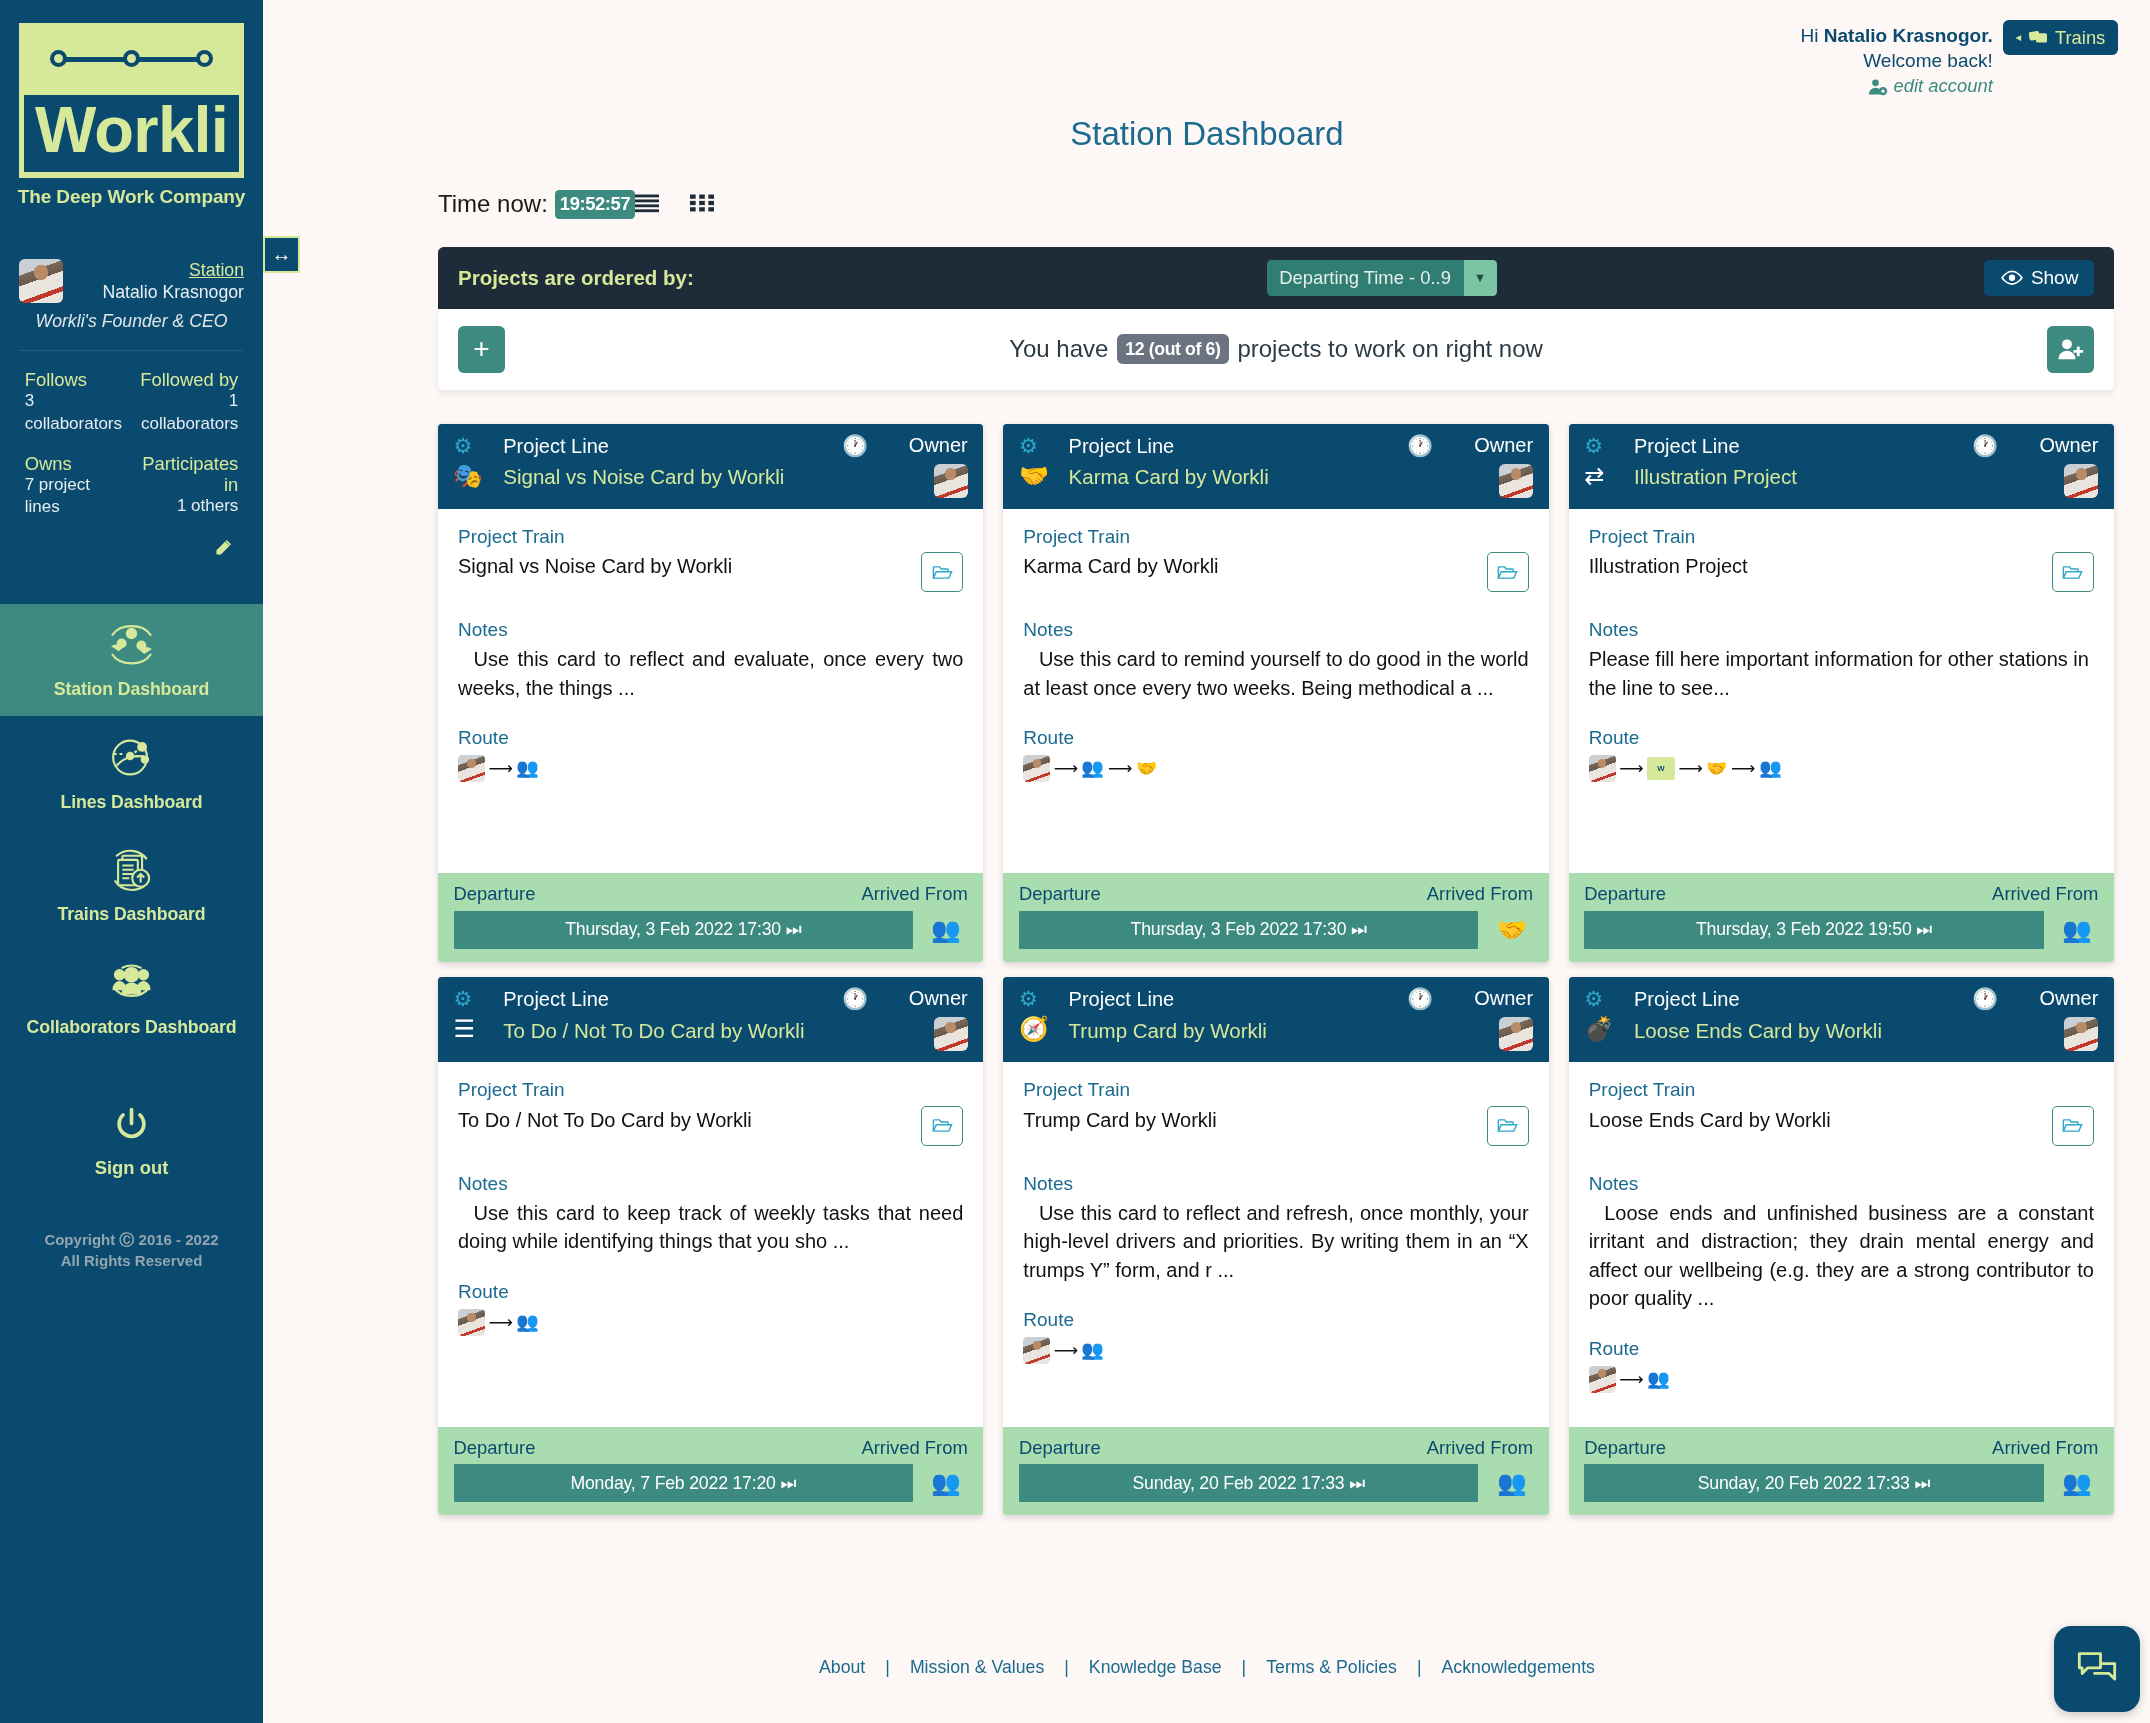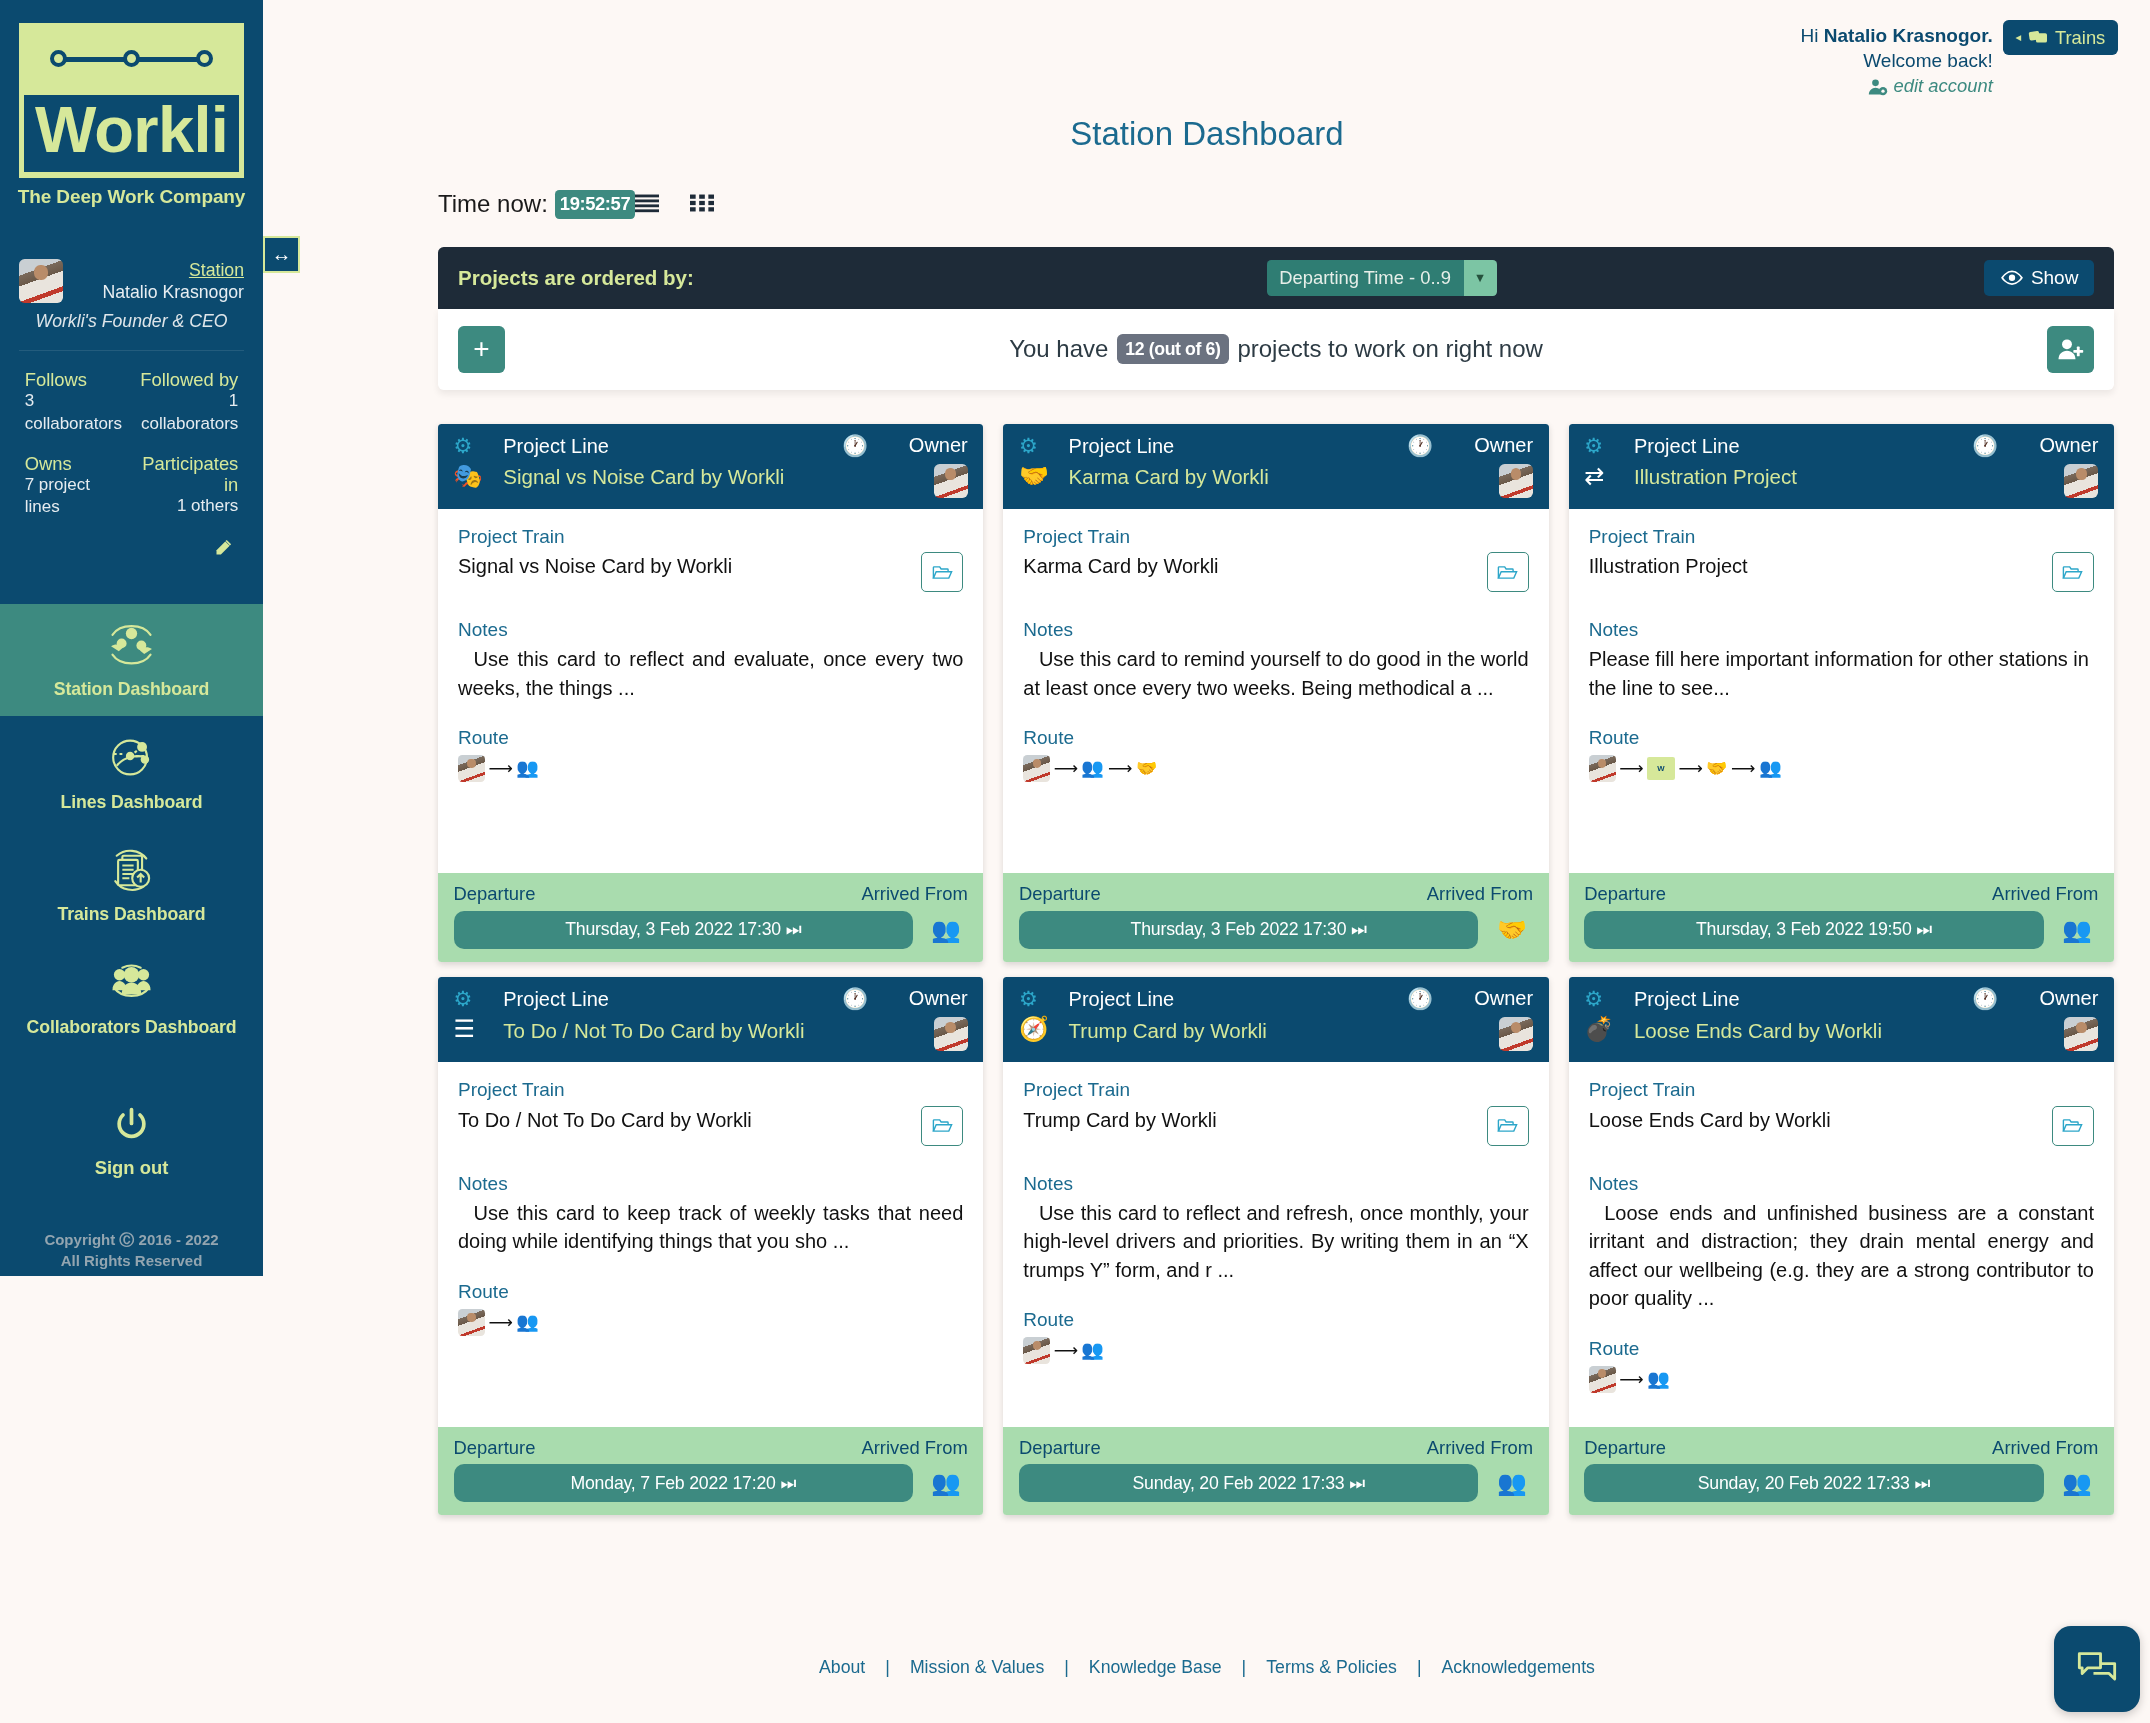--- a/index.html
+++ b/index.html
@@ -6,21 +6,21 @@
   html, body {
     width: 2151px; height: 1723px;
     font-family: "Liberation Sans", sans-serif;
     background: #fdf8f5;
     overflow: hidden;
   }
   body { display: flex; position: relative; }
 
   
   .sidebar {
-    width: 263px; height: 1276px;
+    width: 263px; height: 1723px;
     background: #0b4a6f;
     flex: 0 0 263px;
     position: relative;
     display: flex; flex-direction: column;
     align-items: center;
   }
   .logo-box {
     width: 225px; margin-top: 22.6px;
     border: 2.8px solid #d6e89a;
     background: #d6e89a;
@@ -263,21 +263,21 @@
     display:flex; align-items:center; justify-content:center;
     font-size: 7.8px; color:#0b4a6f; font-weight:700;
   }
 
   .card-foot {
     background: #a9dcae; padding: 10px 15.6px 12.7px;
   }
   .foot-labels { display: flex; justify-content: space-between; font-size: 18.4px; color: #0b4a6f; }
   .foot-row { display: flex; align-items: center; gap: 12.7px; margin-top: 5.7px; }
   .depart-pill {
-    flex: 1; background: #3d8a80; color: #fff; border-radius: 10px;
+    flex: 1; background: #3d8a80; color: #fff; border-radius: 1px;
     text-align: center; font-size: 17.7px; padding: 8.5px 5.7px;
     letter-spacing: -0.2px;
   }
   .foot-icon { font-size: 24px; line-height: 1; width: 42px; text-align: center; }
 
   
   .site-footer {
     position: absolute; left: 0; right: 0; bottom: 45px;
     display: flex; align-items: center; justify-content: center; gap: 20px;
     font-size: 17.7px; color: #1b6a8f;

